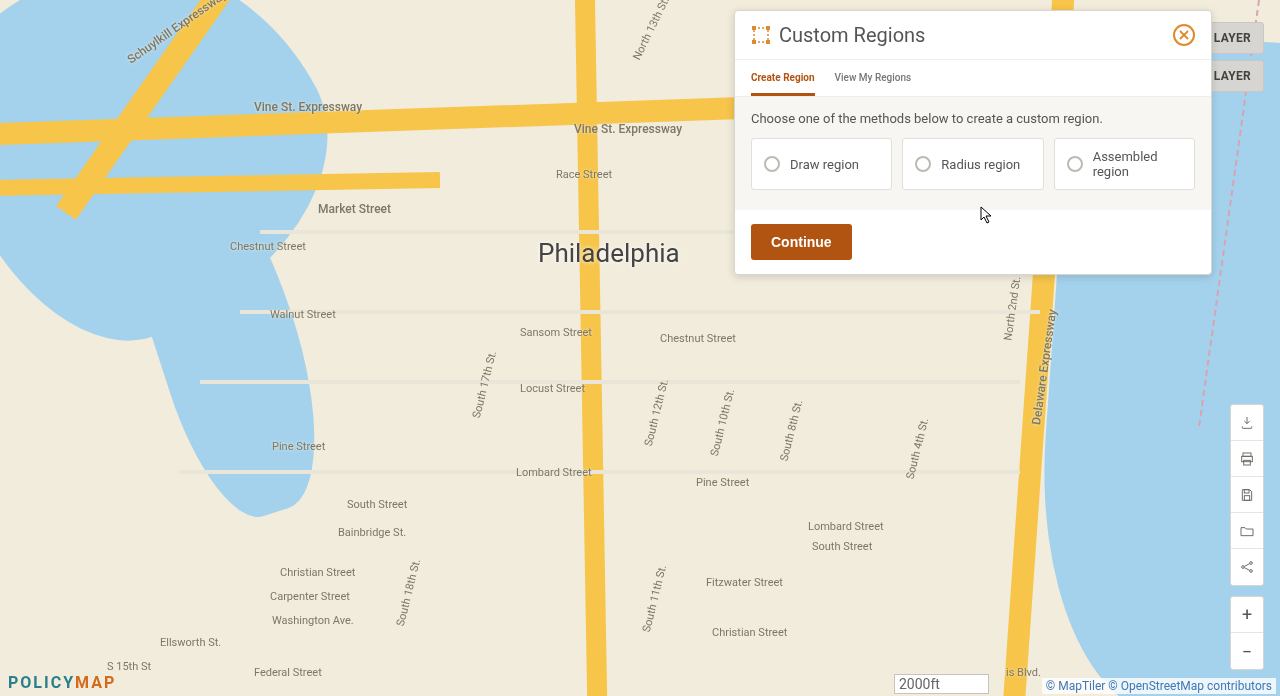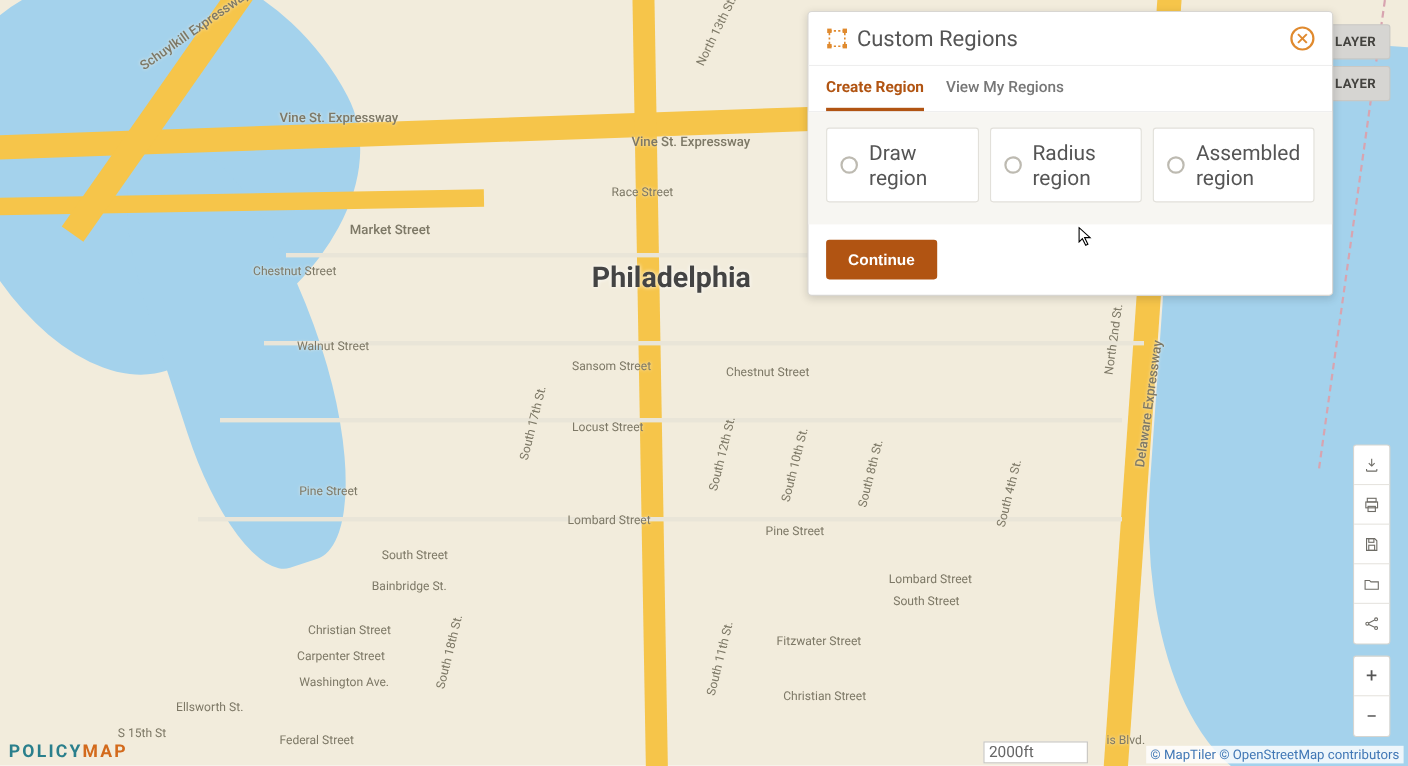--- a/index.html
+++ b/index.html
@@ -5,35 +5,35 @@
   * { box-sizing: border-box; }
   html, body { margin:0; padding:0; width:1280px; height:696px; font-family: -apple-system, BlinkMacSystemFont, "Segoe UI", Roboto, Arial, sans-serif; overflow:hidden; }
   .map-area { position:absolute; inset:0; background:#f2ecdc; }
   
   .water { position:absolute; background:#a4d2ec; }
   
   .road { position:absolute; background:#f6c54a; }
   .road.small { background:#e9e5d8; }
   .road-label { position:absolute; color:#7d7866; font-size:11px; white-space:nowrap; text-shadow:0 0 3px #f2ecdc; }
   .road-label.big { font-size:12px; font-weight:500; }
-  .city-label { position:absolute; color:#444; font-size:26px; font-weight:700; text-shadow:0 0 4px #fff; }
+  .city-label { position:absolute; color:#444; font-size:26px; font-weight:400; text-shadow:0 0 4px #fff; }
   
   .panel { position:absolute; background:#fff; border:1px solid #d8d6d2; border-radius:4px; box-shadow:0 2px 8px rgba(0,0,0,.15); }
   .custom-region-panel { top:10px; left:734px; width:478px; }
   .cr-header { display:flex; align-items:center; padding:12px 16px; border-bottom:1px solid #eee;}
   .cr-icon { width:20px; height:20px; margin-right:8px; display:inline-flex; align-items:center; justify-content:center;}
   .cr-title { color:#555; font-size:20px; font-weight:400; flex:1; }
   .cr-close { width:22px; height:22px; border:2px solid #e08a2e; border-radius:50%; display:flex; align-items:center; justify-content:center; color:#e08a2e; font-size:14px; font-weight:700; cursor:pointer; }
   .cr-tabs { display:flex; padding:0 16px; border-bottom:1px solid #eee;}
-  .cr-tab { padding:12px 0 10px; margin-right:20px; color:#777; font-size:14px; font-weight:500; cursor:pointer;}
+  .cr-tab { padding:12px 0 10px; margin-right:20px; color:#777; font-size:10px; font-weight:500; cursor:pointer;}
   .cr-tab.active { color:#b15412; border-bottom:3px solid #b15412; font-weight:700;}
   .cr-body { background:#f7f6f2; padding:14px 16px 20px; }
   .cr-instruction { color:#555; font-size:13px; margin-bottom:12px; }
   .cr-options { display:flex; gap:10px; }
-  .cr-option { flex:1; background:#fff; border:1px solid #e2e0da; border-radius:3px; padding:10px 12px; display:flex; align-items:center; gap:10px; font-size:19px; color:#555; cursor:pointer;}
+  .cr-option { flex:1; background:#fff; border:1px solid #e2e0da; border-radius:3px; padding:10px 12px; display:flex; align-items:center; gap:10px; font-size:13px; color:#555; cursor:pointer;}
   .radio { width:16px; height:16px; border:2px solid #bdbab1; border-radius:50%; flex-shrink:0;}
   .cr-footer { padding:14px 16px; display:flex; justify-content:flex-start; }
   .btn-primary { background:#b15412; color:#fff; border:none; padding:10px 20px; font-size:14px; font-weight:600; border-radius:3px; cursor:pointer;}
   
   .layer-pill { position:absolute; right:16px; background:#d6d5d2; color:#44433f; border:1px solid #c9c8c4; border-radius:3px; padding:8px 12px; font-size:12px; font-weight:700; letter-spacing:.3px;}
   .layer-pill.one { top:22px; }
   .layer-pill.two { top:60px; }
   
   .icon-stack { position:absolute; right:16px; top:404px; width:34px; background:#fff; border:1px solid #d6d5d0; border-radius:3px; display:flex; flex-direction:column; }
   .icon-btn { height:36px; display:flex; align-items:center; justify-content:center; border-bottom:1px solid #e6e4df; color:#6e6c66; cursor:pointer;}
@@ -143,20 +143,21 @@
             <line x1="1" y1="1" x2="9" y2="9" stroke="#e08a2e" stroke-width="1.8"></line>
             <line x1="9" y1="1" x2="1" y2="9" stroke="#e08a2e" stroke-width="1.8"></line>
           </svg>
       </span>
     </div>
     <div class="cr-tabs">
       <div class="cr-tab active">Create Region</div>
       <div class="cr-tab">View My Regions</div>
     </div>
     <div class="cr-body">
+      <div class="cr-instruction">Choose one of the methods below to create a custom region.</div>
       <div class="cr-options">
         <label class="cr-option">
           <span class="radio"></span>
           <span>Draw region</span>
         </label>
         <label class="cr-option">
           <span class="radio"></span>
           <span>Radius region</span>
         </label>
         <label class="cr-option">

